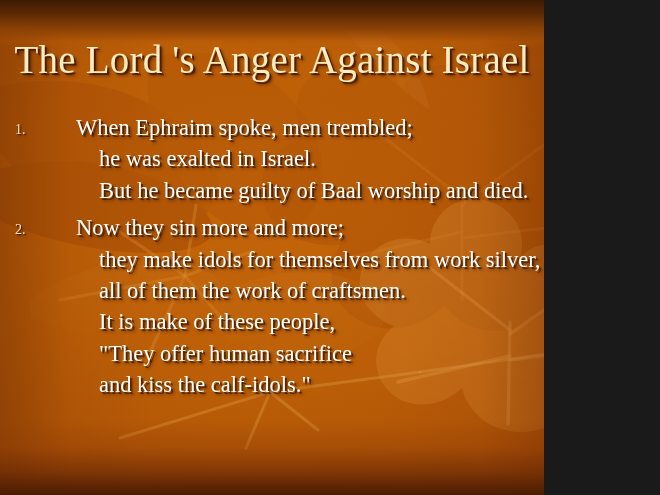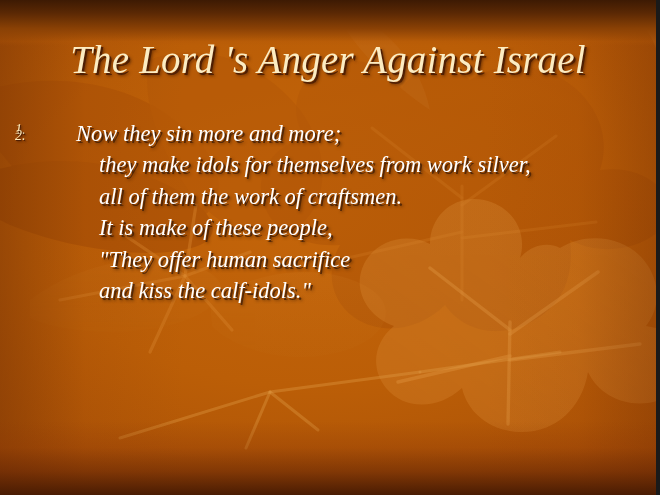--- a/index.html
+++ b/index.html
@@ -2,26 +2,25 @@
 <html><head>
 <meta charset="utf-8">
 <style>
   html, body {
     margin: 0;
     padding: 0;
     background: #1a1a1a;
   }
   #slide {
     position: relative;
-    width: 656px;
+    width: 544px;
     height: 495px;
     overflow: hidden;
     font-family: "Liberation Serif", "DejaVu Serif", serif;
     background: #b85c08;
-    font-style: italic;
   }
 
   
   .bg-base {
     position: absolute;
     inset: 0;
     background:
       radial-gradient(120% 95% at 48% 42%, #c4650a 0%, #bb5e07 38%, #a84f06 72%, #8e3f05 100%);
   }
   .bg-vignette-top {
@@ -207,20 +206,25 @@
   <div class="bg-vignette-right"></div>
   <div class="bg-vignette-top"></div>
   <div class="bg-vignette-bottom"></div>
 
   <div class="title">The Lord 's Anger Against Israel</div>
 
   <div class="body-list">
 
     <div class="bullet-row">
       <span class="marker">1.</span>
+      <div class="lines">
+        <span class="line">When Ephraim spoke, men trembled;</span>
+        <span class="line indent">he was exalted in Israel.</span>
+        <span class="line indent">But he became guilty of Baal worship and died.</span>
+      </div>
     </div>
 
     <div class="bullet-row">
       <span class="marker">2.</span>
       <div class="lines">
         <span class="line">Now they sin more and more;</span>
         <span class="line indent">they make idols for themselves from work silver,</span>
         <span class="line indent">all of them the work of craftsmen.</span>
         <span class="line indent">It is make of these people,</span>
         <span class="line indent">"They offer human sacrifice</span>

